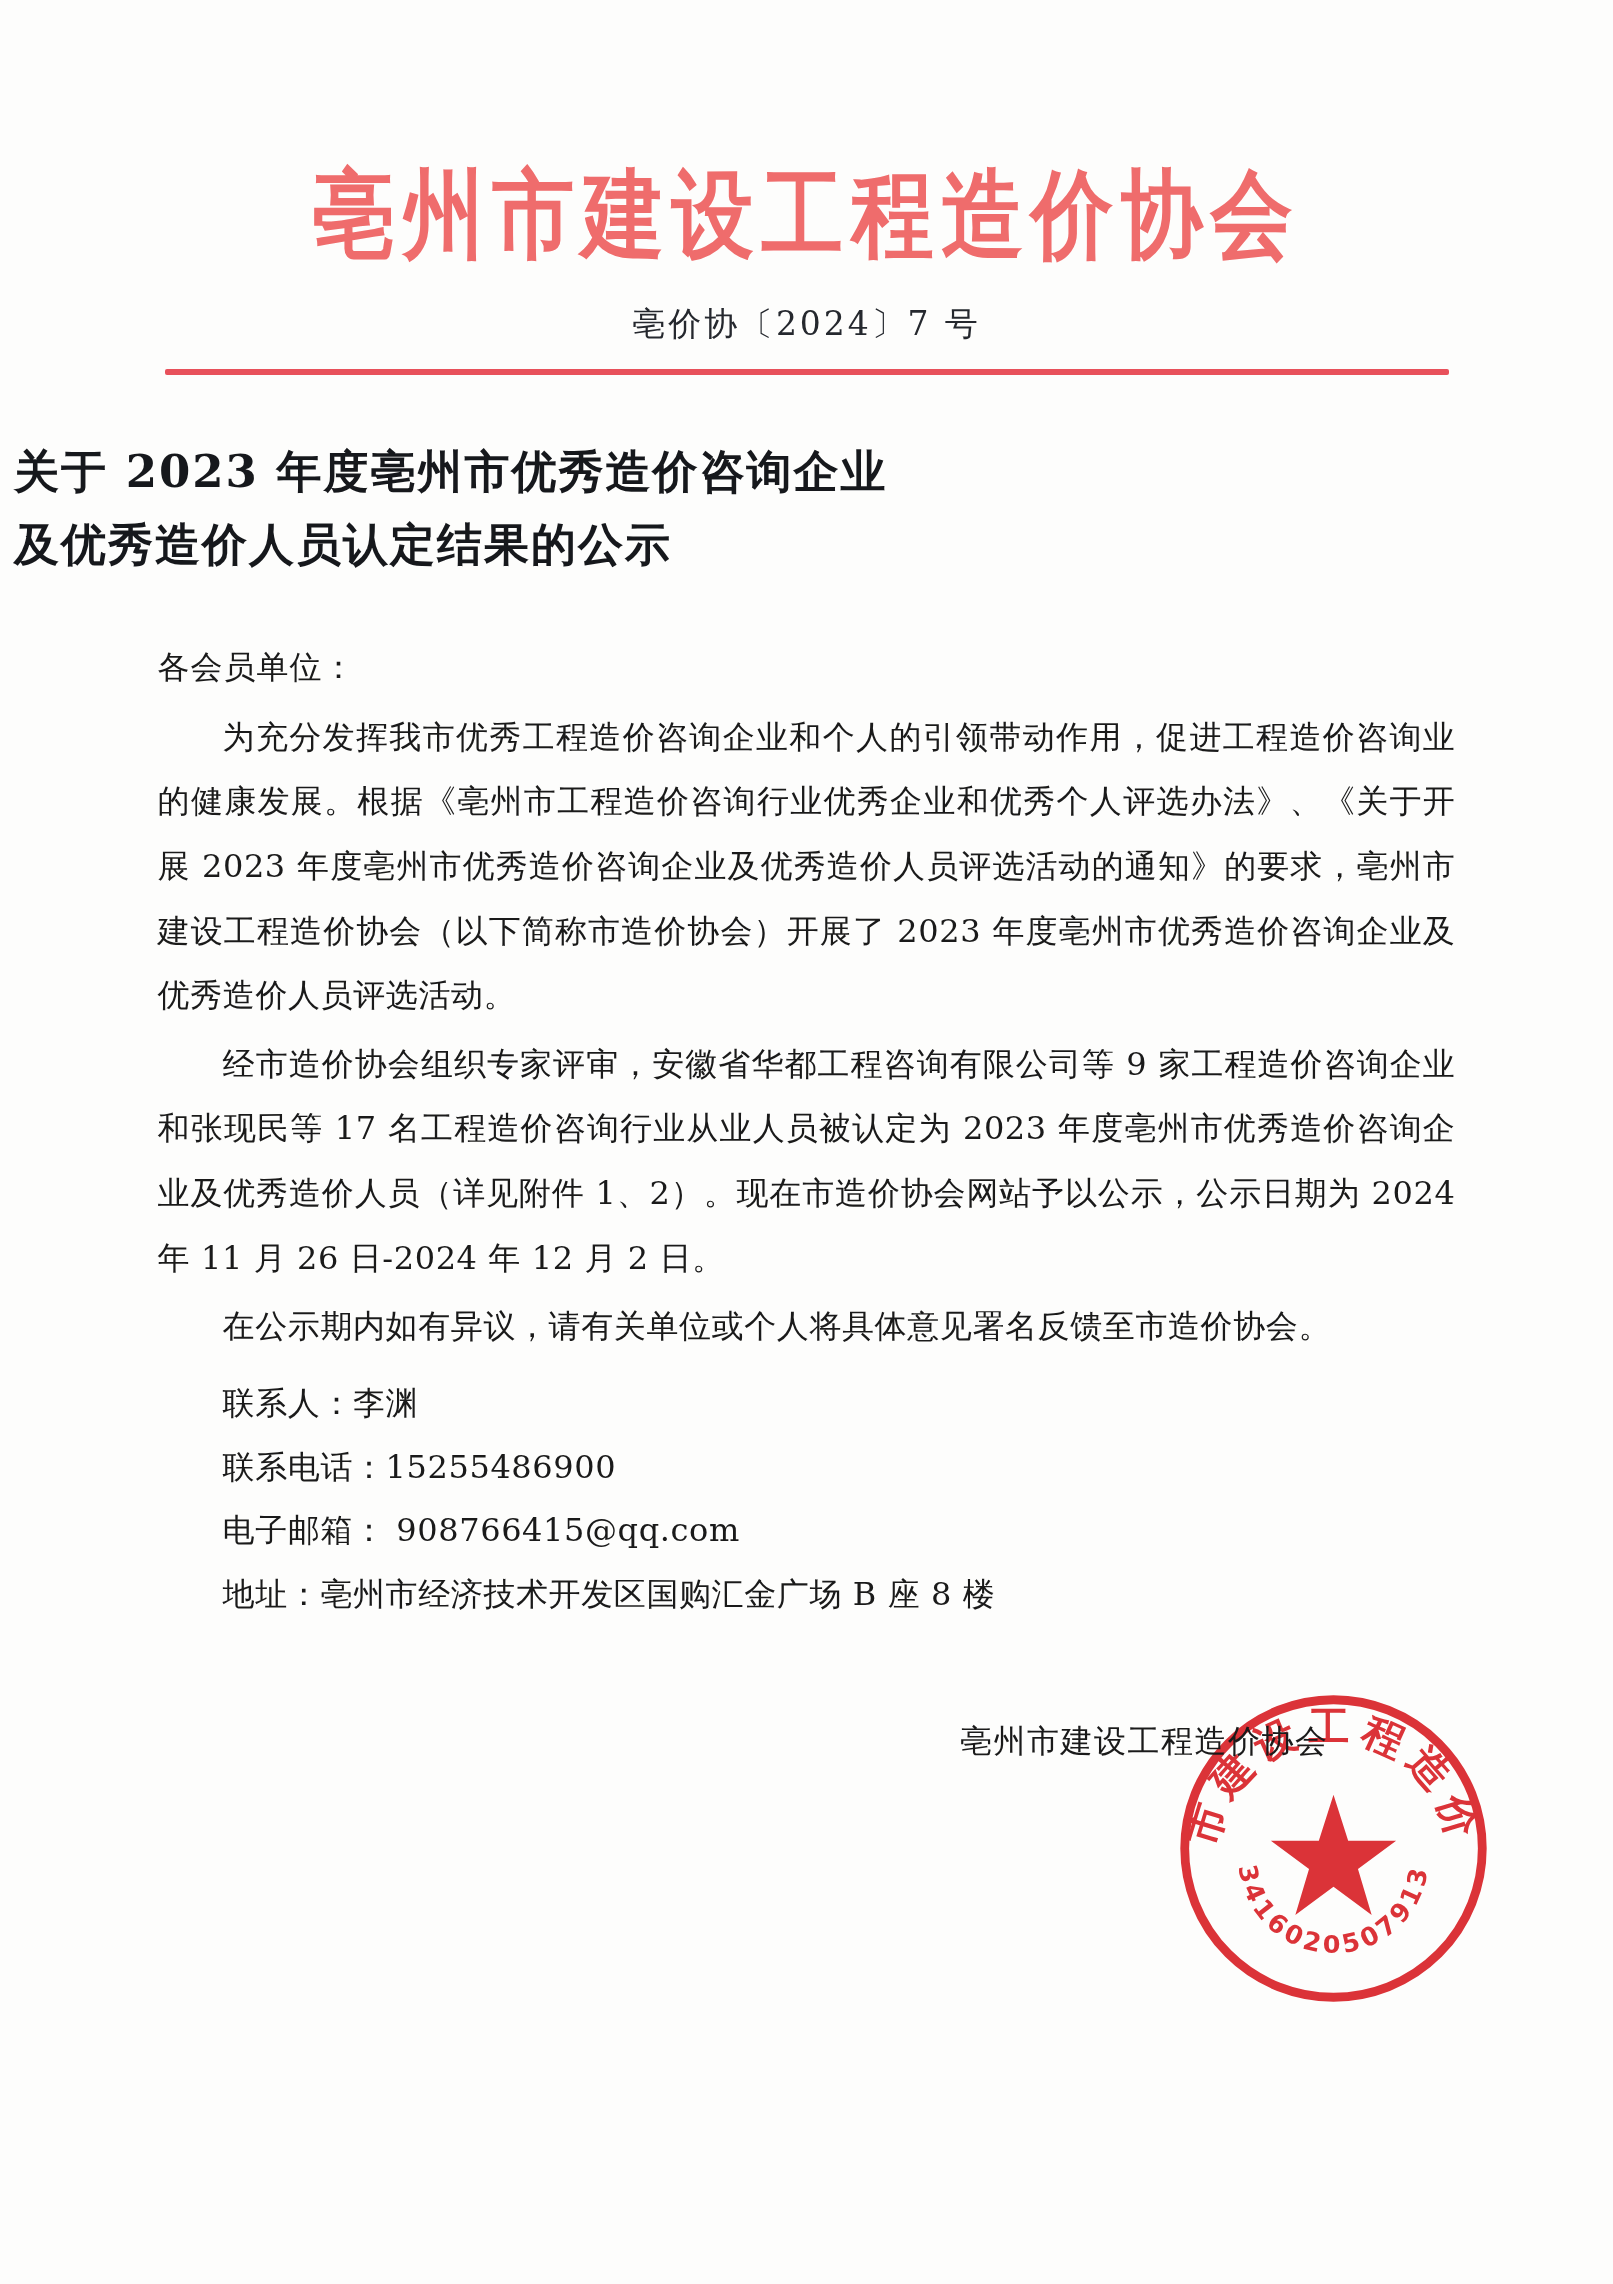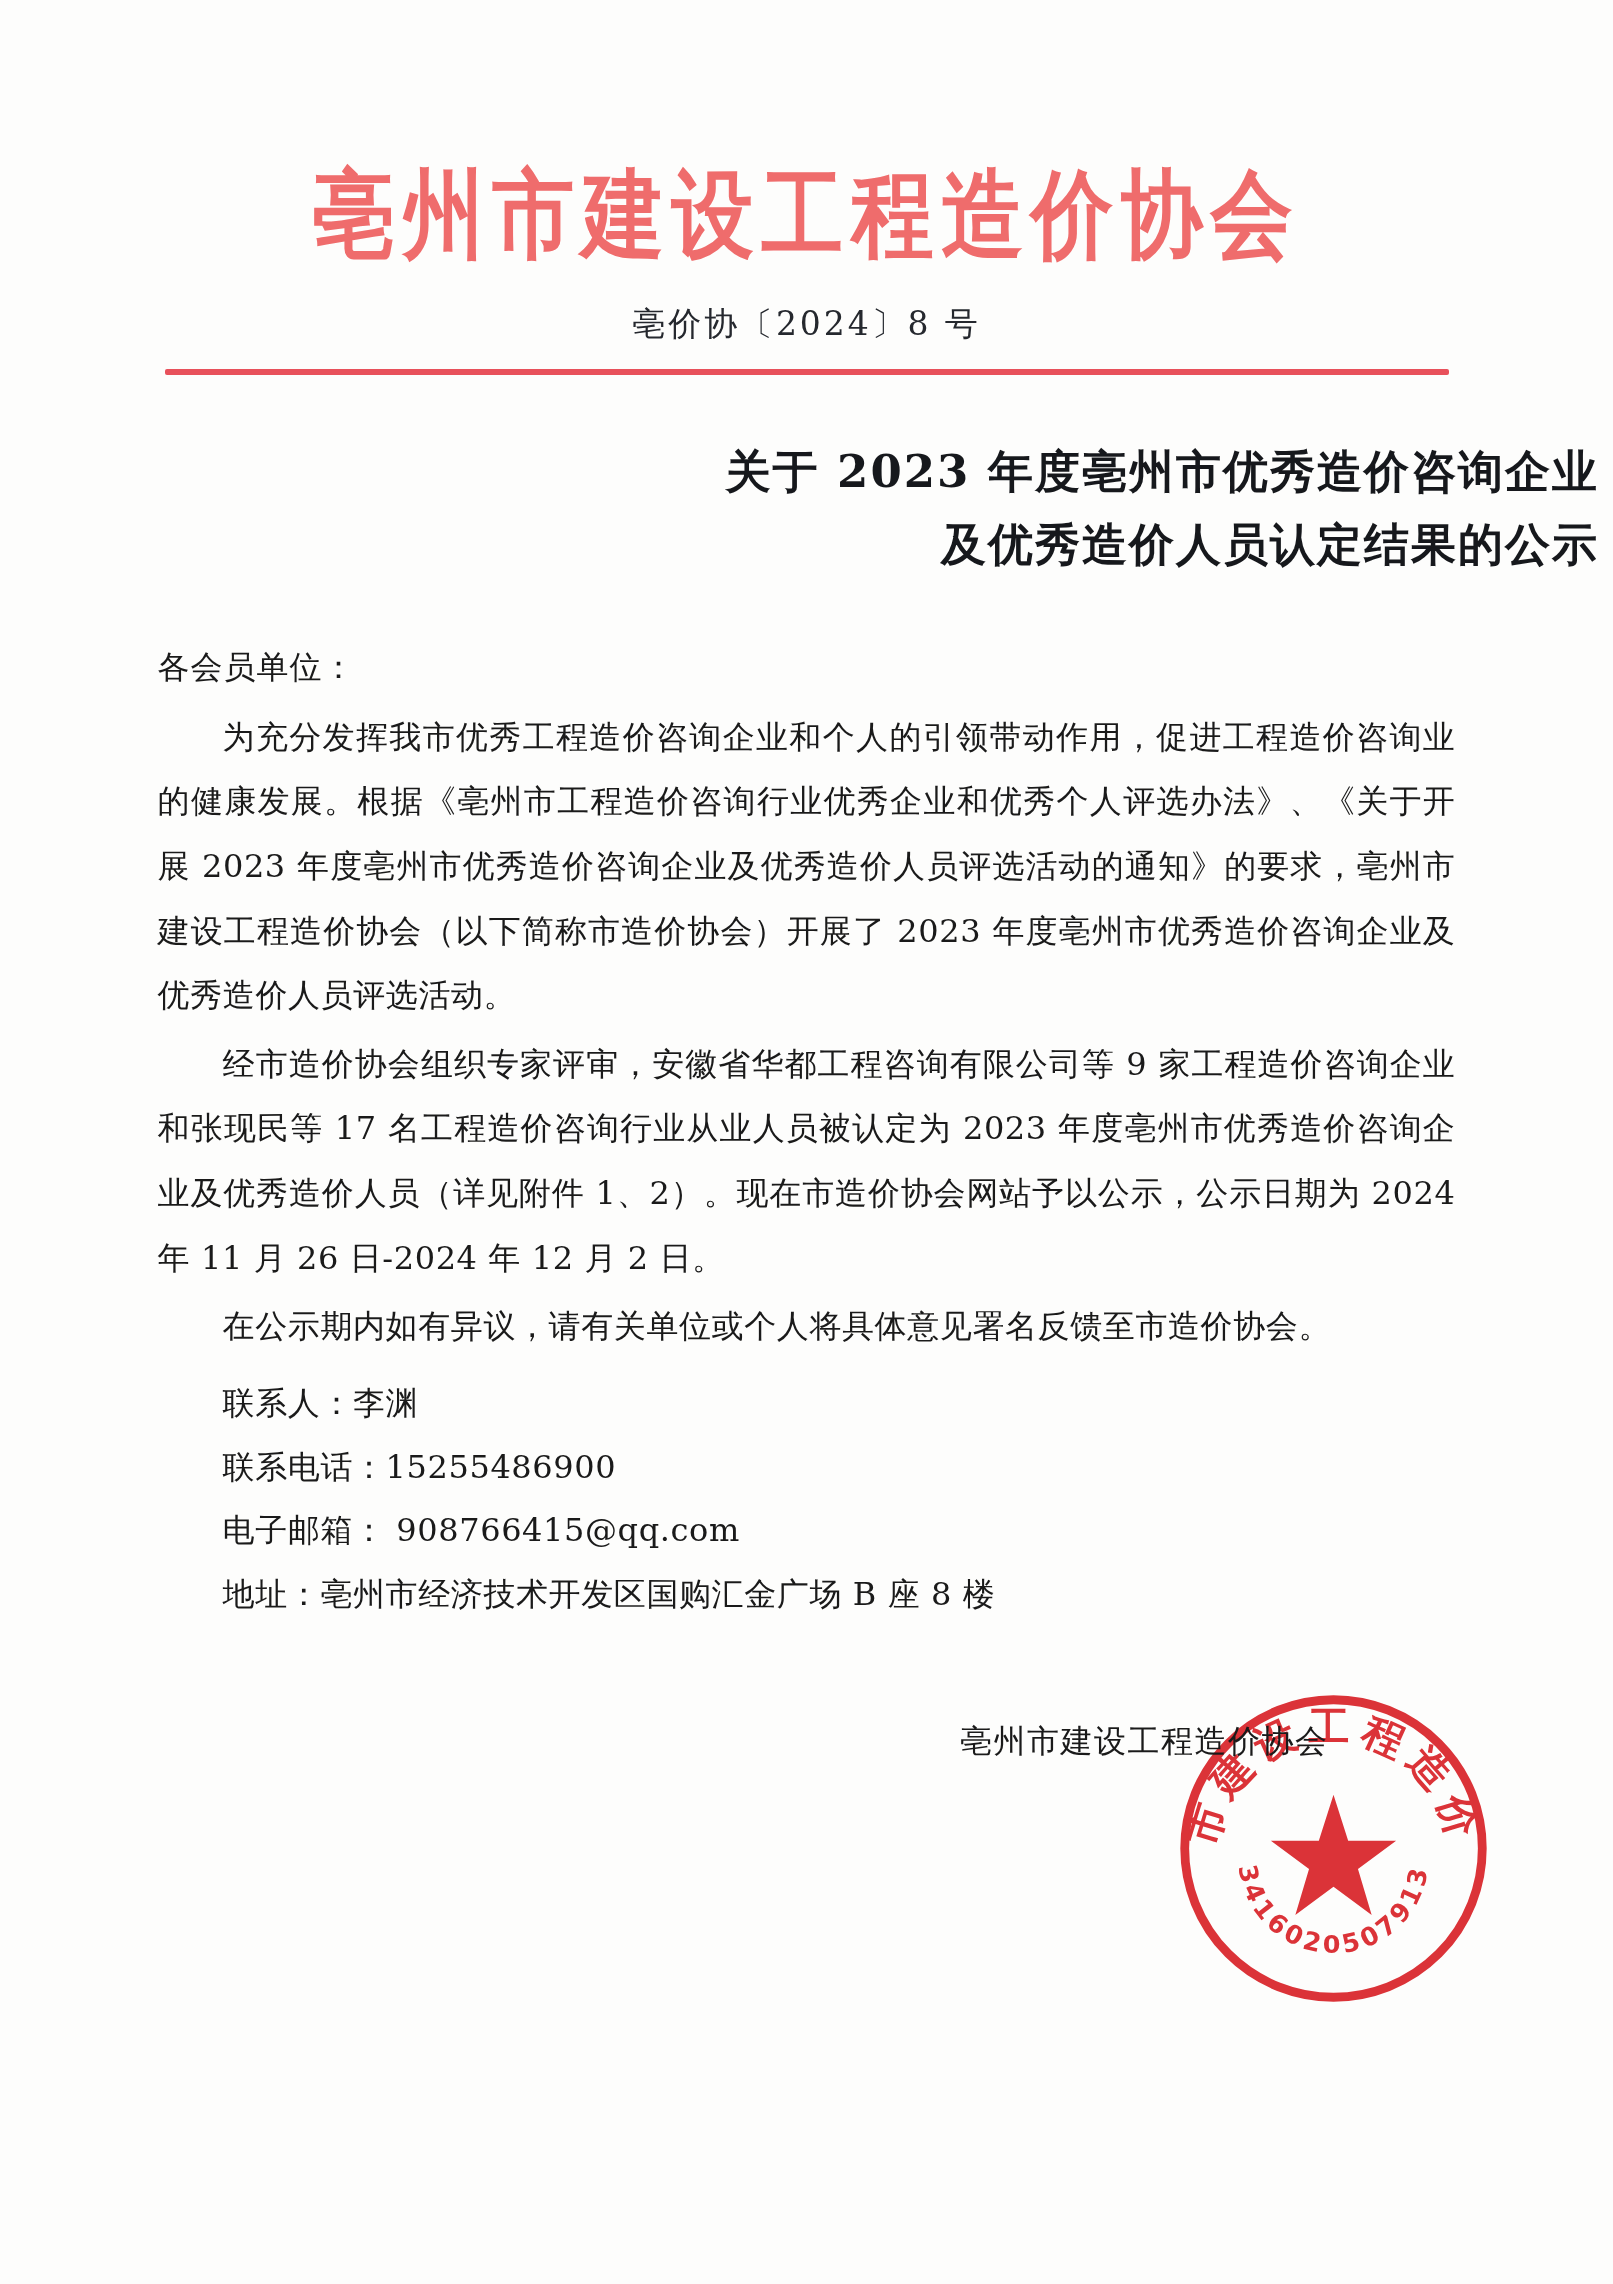--- a/index.html
+++ b/index.html
@@ -50,21 +50,21 @@
     margin: 21.6px auto 0 auto;
     width: 1284px;
     height: 5.9px;
     background: #e8515b;
     border-radius: 2px;
   }
 
   
   .doc-title {
     margin-top: 61px;
-    text-align: right;
+    text-align: left;
     font-size: 45px;
     font-weight: bold;
     line-height: 1.62;
     letter-spacing: 2px;
     color: #16181c;
     font-family: "DejaVu Serif", "Liberation Serif", serif;
   }
   .doc-title .tline { display: block; }
 
   
@@ -129,21 +129,21 @@
     opacity: 0.93;
   }
 </style>
 </head>
 <body>
 
 <div class="page">
 
   <div class="letterhead">
     <div class="org-title">亳州市建设工程造价协会</div>
-    <div class="doc-number">亳价协〔2024〕8 号</div>
+    <div class="doc-number">亳价协〔2024〕7 号</div>
     <div class="red-rule"></div>
   </div>
 
   <div class="doc-title">
     <span class="tline">关于 2023 年度亳州市优秀造价咨询企业</span>
     <span class="tline">及优秀造价人员认定结果的公示</span>
   </div>
 
   <div class="body-wrap">
 

